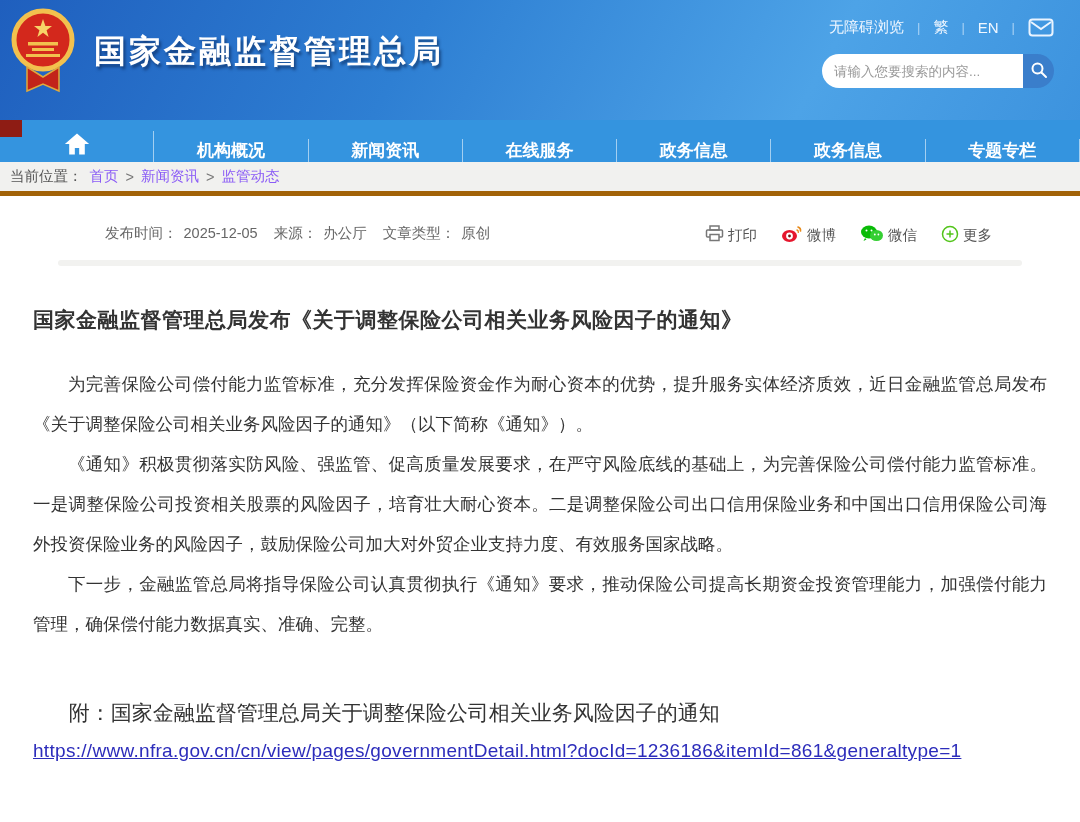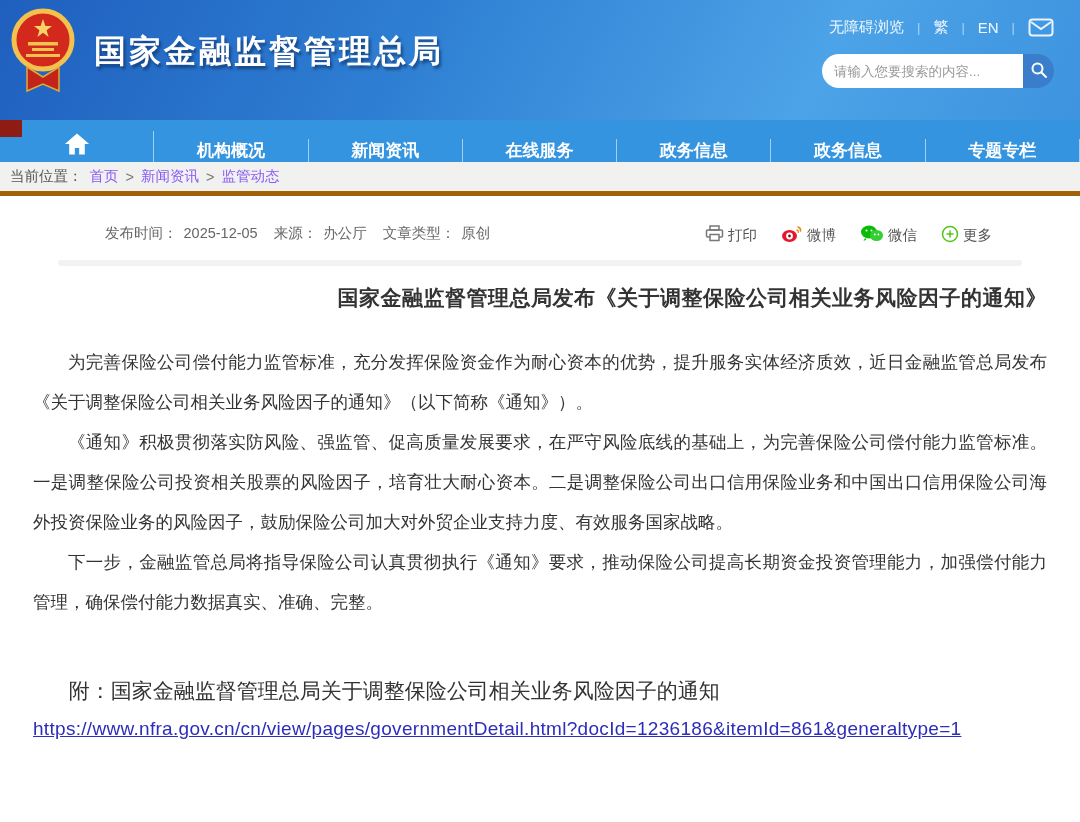--- a/index.html
+++ b/index.html
@@ -43,22 +43,22 @@
   
   .content { background:#fff; padding:0 33px; }
   .meta-row { display:flex; justify-content:space-between; align-items:flex-start;
     padding:28px 55px 0 72px; color:#666; font-size:14.5px; }
   .meta-left span { margin-right:6px; }
   .meta-group { margin-right:42px; }
   .actions { display:flex; align-items:center; gap:24px; color:#555; }
   .action { display:flex; align-items:center; gap:4px; cursor:pointer; }
   .meta-divider { height:6px; background:#f2f2f0; border-radius:3px; margin:14px 25px 0 25px; }
 
-  .article-title { text-align:right; font-size:21px; font-weight:bold; color:#333;
-    margin-top:18px; letter-spacing:.5px; }
+  .article-title { text-align:left; font-size:21px; font-weight:bold; color:#333;
+    margin-top:40px; letter-spacing:.5px; }
   .paragraphs { margin-top:30px; }
   .paragraphs p { font-size:17.5px; color:#333; line-height:40px; text-indent:2em;
     text-align:justify; }
   .attachment { margin-top:52px; font-size:21px; color:#333; text-indent:1.7em; line-height:34px; }
   .doc-link { display:block; margin-top:10px; color:#2d2dbb; font-size:19px;
     text-decoration:underline; letter-spacing:.3px; word-break:break-all; }
 </style>
 </head>
 <body>
 

